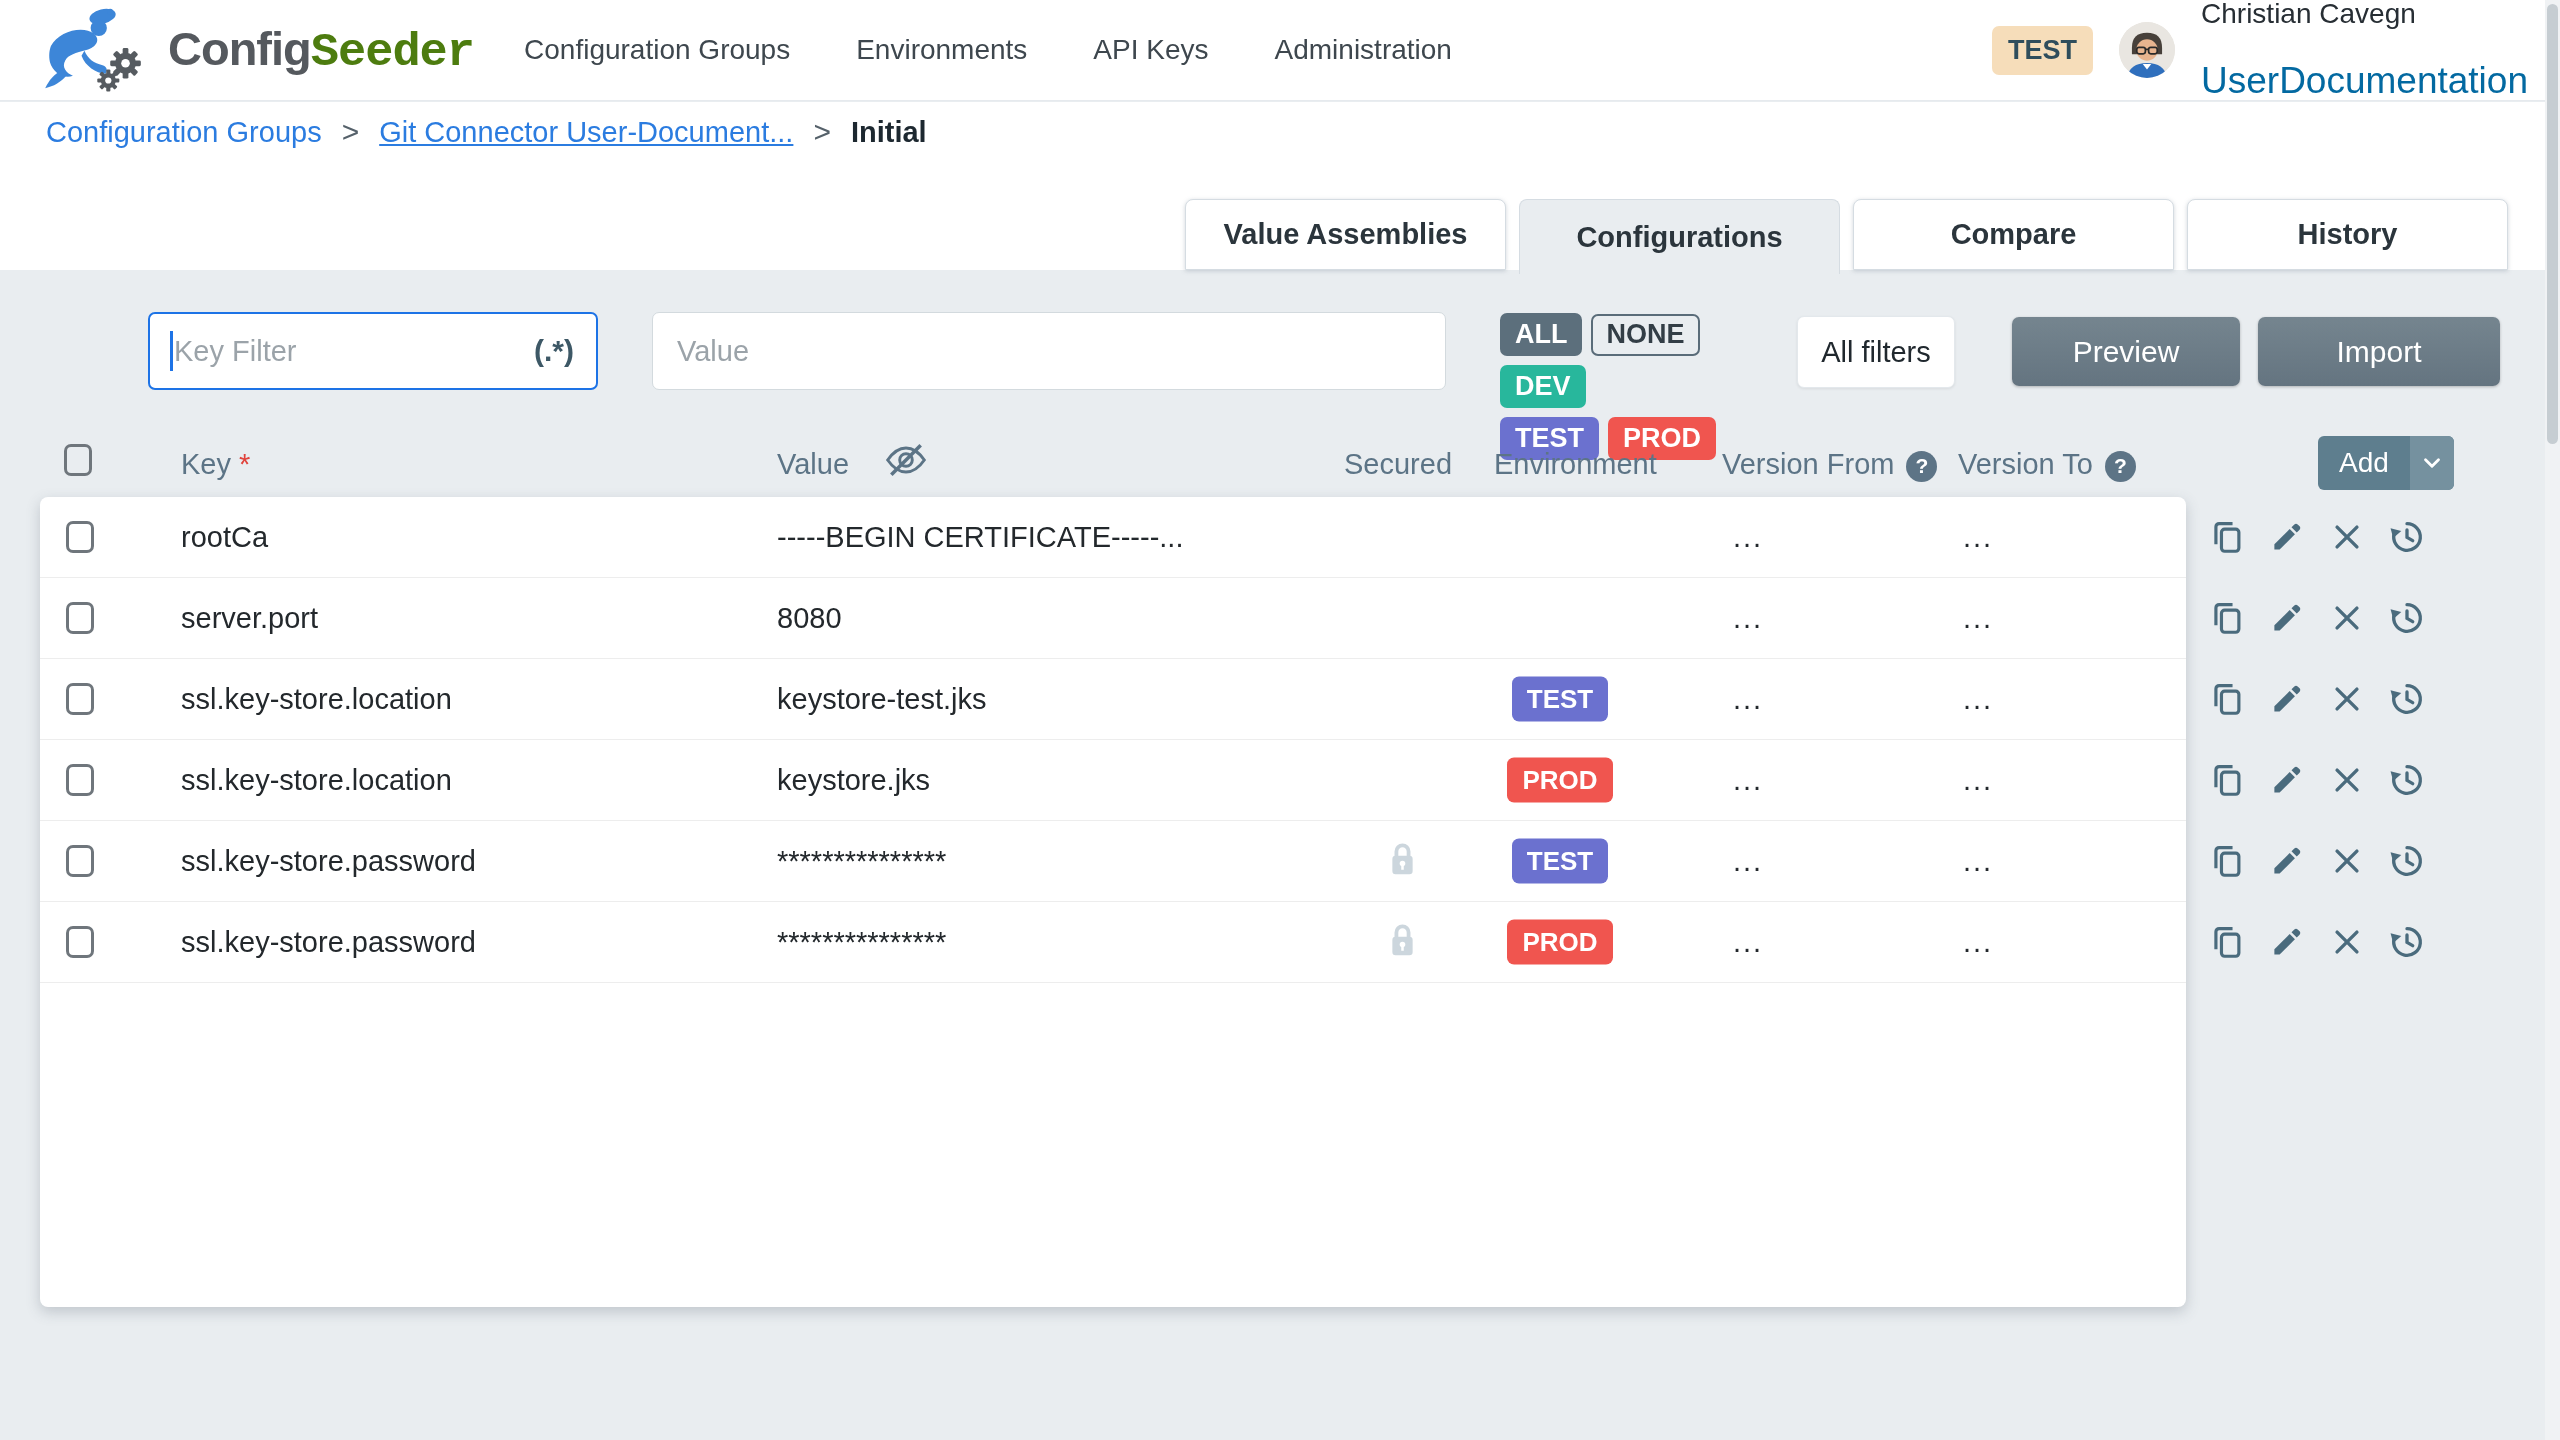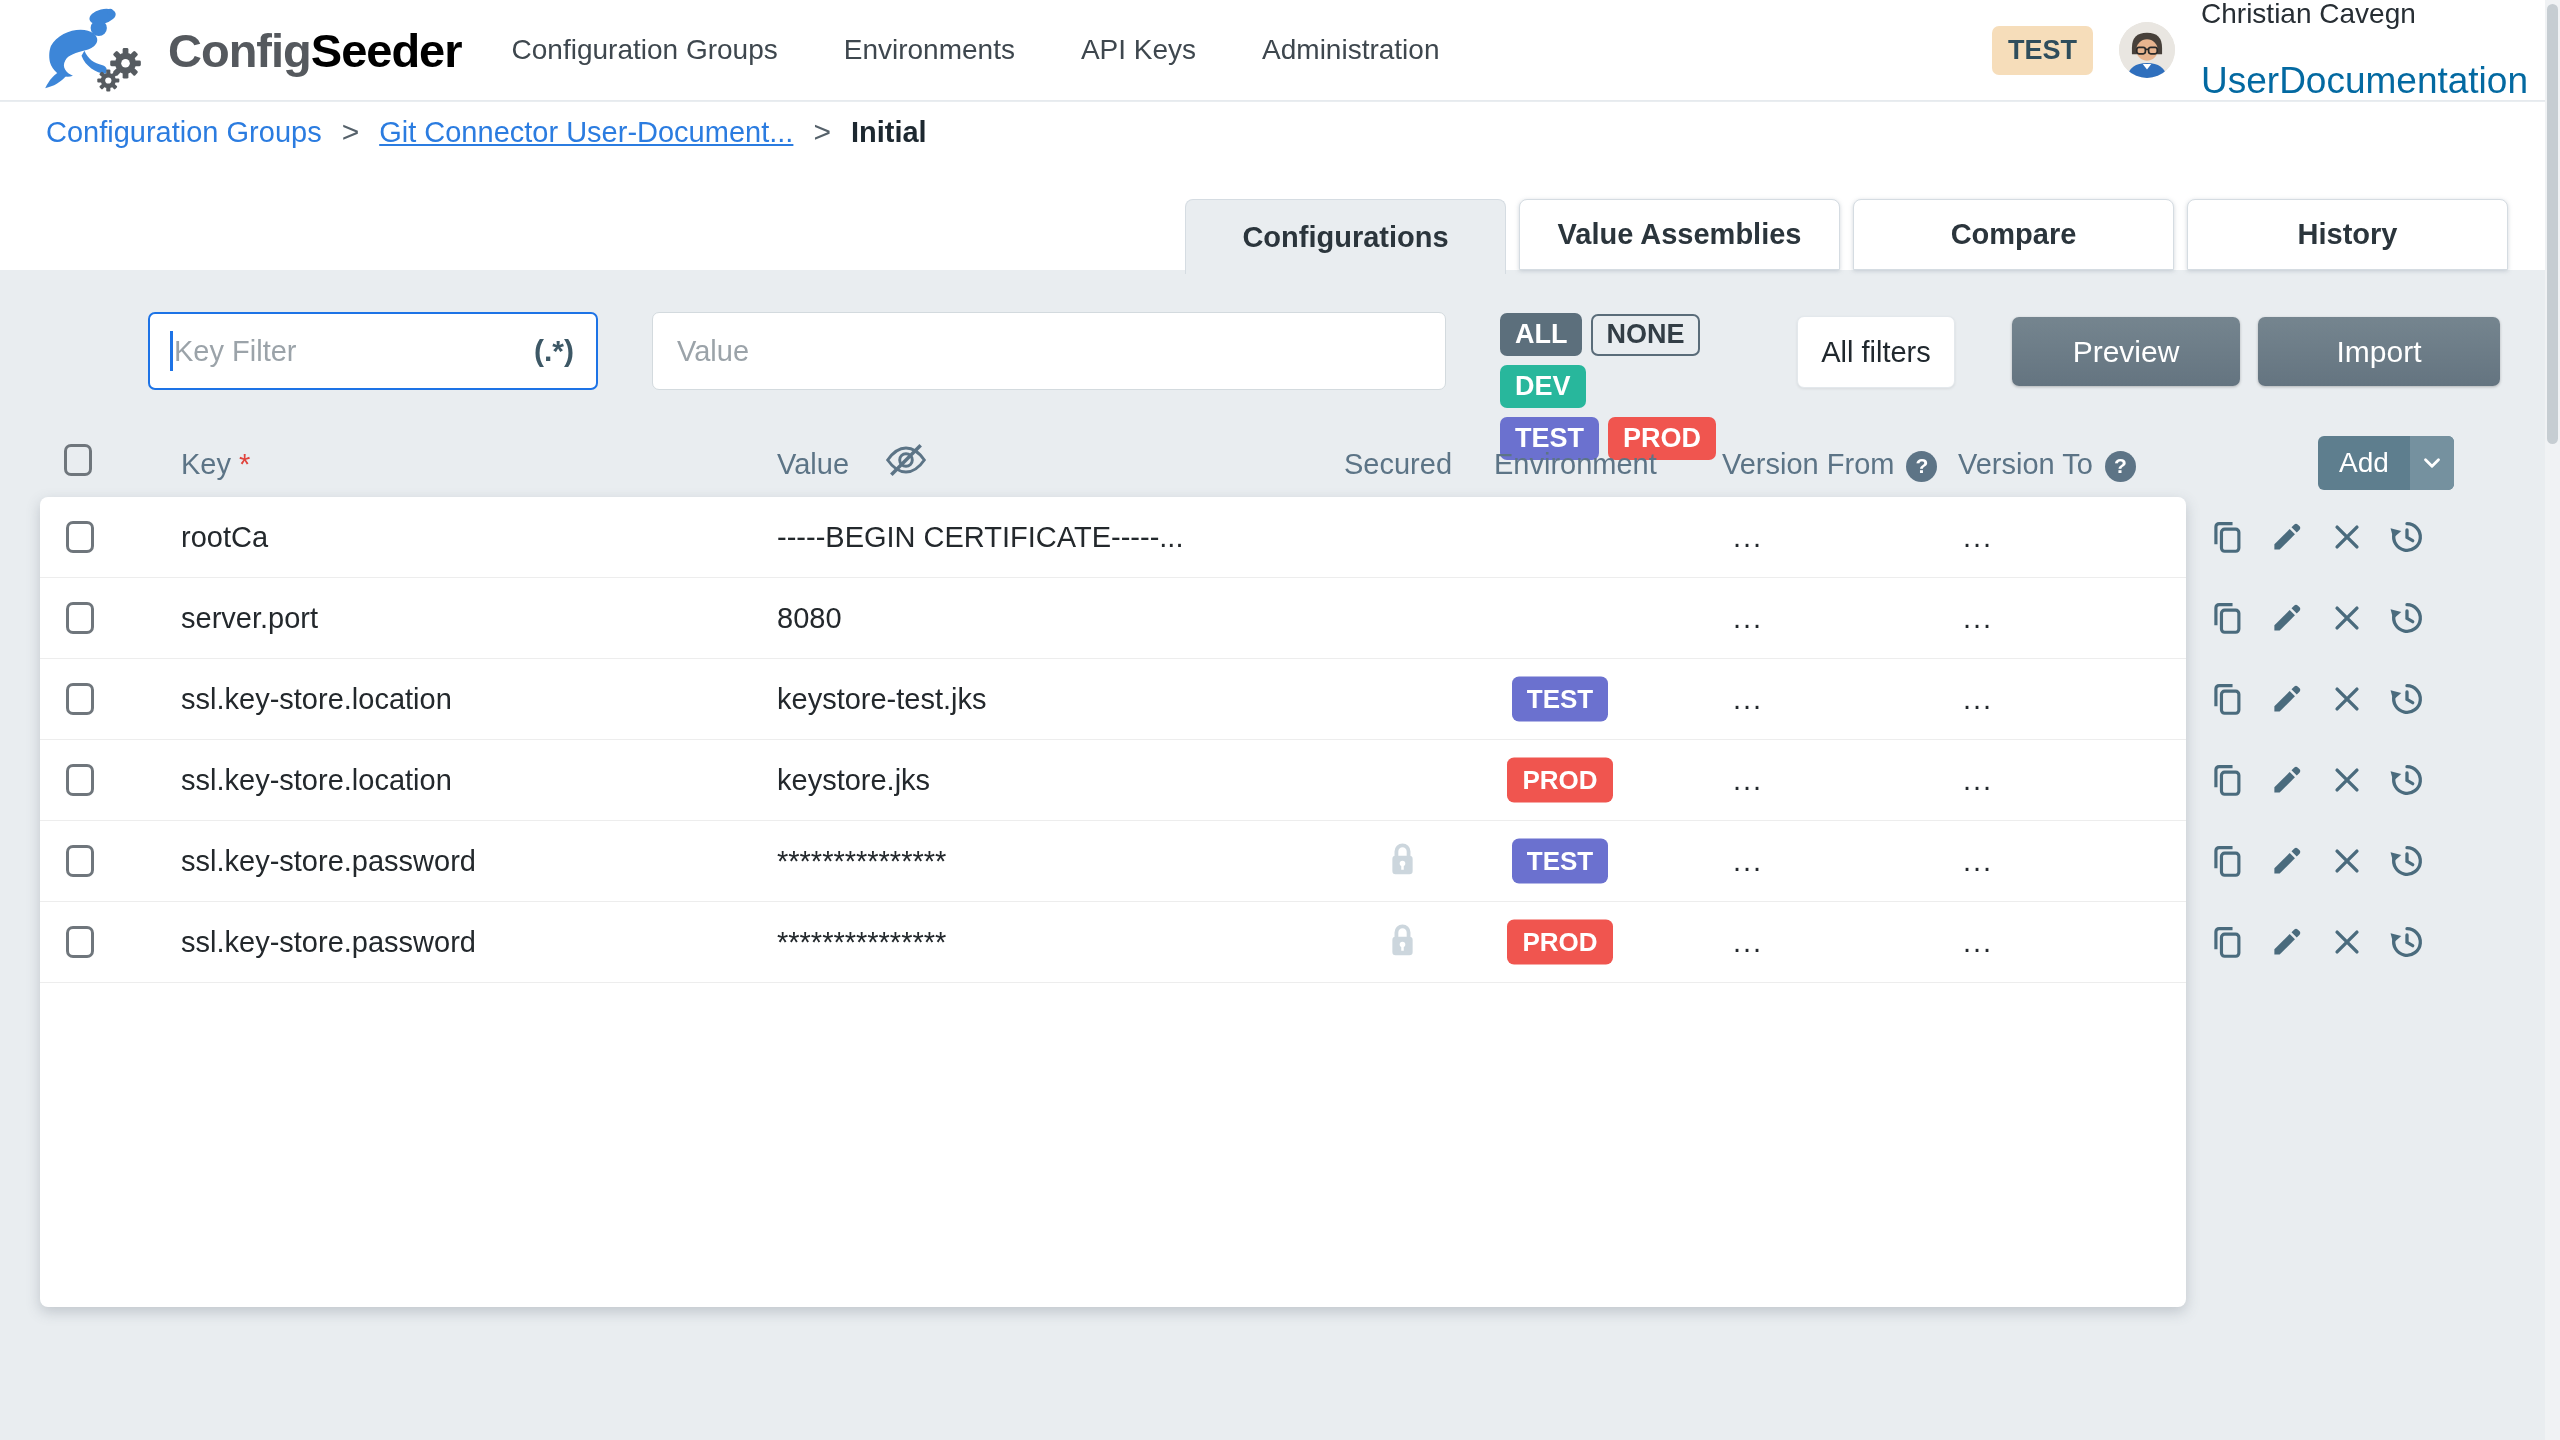--- a/index.html
+++ b/index.html
@@ -4,21 +4,21 @@
 <style>
   * { margin:0; padding:0; box-sizing:border-box; }
   html,body { width:2560px; height:1440px; }
   body { font-family:"Liberation Sans", sans-serif; background:#e9edf0; overflow:hidden; position:relative; }
 
   
   .topbar { position:absolute; top:0; left:0; width:2560px; height:101px; background:#fff;
             border-bottom:1px solid #e6eaee; display:flex; align-items:center; z-index:5; }
   .brand { display:flex; align-items:center; gap:16px; margin-left:34px; cursor:pointer; }
   .brand-text { font-size:47px; font-weight:700; letter-spacing:-1px; color:#55595e; }
-  .brand-text .accent { color:#000000; }
+  .brand-text .accent { color:#4d7c0f;font-family:Liberation Mono, monospace; }
   .topnav { display:flex; gap:66px; margin-left:50px; font-size:28px; color:#3e474e; }
   .topnav .nav-item { cursor:pointer; }
   .top-right { margin-left:auto; margin-right:32px; display:flex; align-items:center; gap:26px; }
   .demo-badge { background:#f6ddba; color:#2f4d5c; font-weight:700; font-size:27px;
                 padding:9px 16px; border-radius:7px; }
   .avatar { width:56px; height:56px; border-radius:50%; overflow:hidden; background:#e8e4de; }
   .user-block { line-height:1.25; }
   .user-name { font-size:28px; color:#272e34; }
   .user-tenant { font-size:37px; color:#0369a1;margin-top:27px; }
 
@@ -180,22 +180,22 @@
 <div class="breadcrumb-bar">
   <span class="crumb-link">Configuration Groups</span>
   <span class="crumb-sep">&gt;</span>
   <span class="crumb-link underline">Git Connector User-Document...</span>
   <span class="crumb-sep">&gt;</span>
   <span class="crumb-current">Initial</span>
 </div>
 
 <div class="tabs-band">
   <div class="tabs">
+    <div class="tab">Value Assemblies</div>
     <div class="tab active">Configurations</div>
-    <div class="tab">Value Assemblies</div>
     <div class="tab">Compare</div>
     <div class="tab">History</div>
   </div>
 </div>
 
 <div class="section">
 
   <div class="key-input-wrap">
     <input type="text" placeholder="Key Filter" style="">
     <span class="caret-bar"></span>

